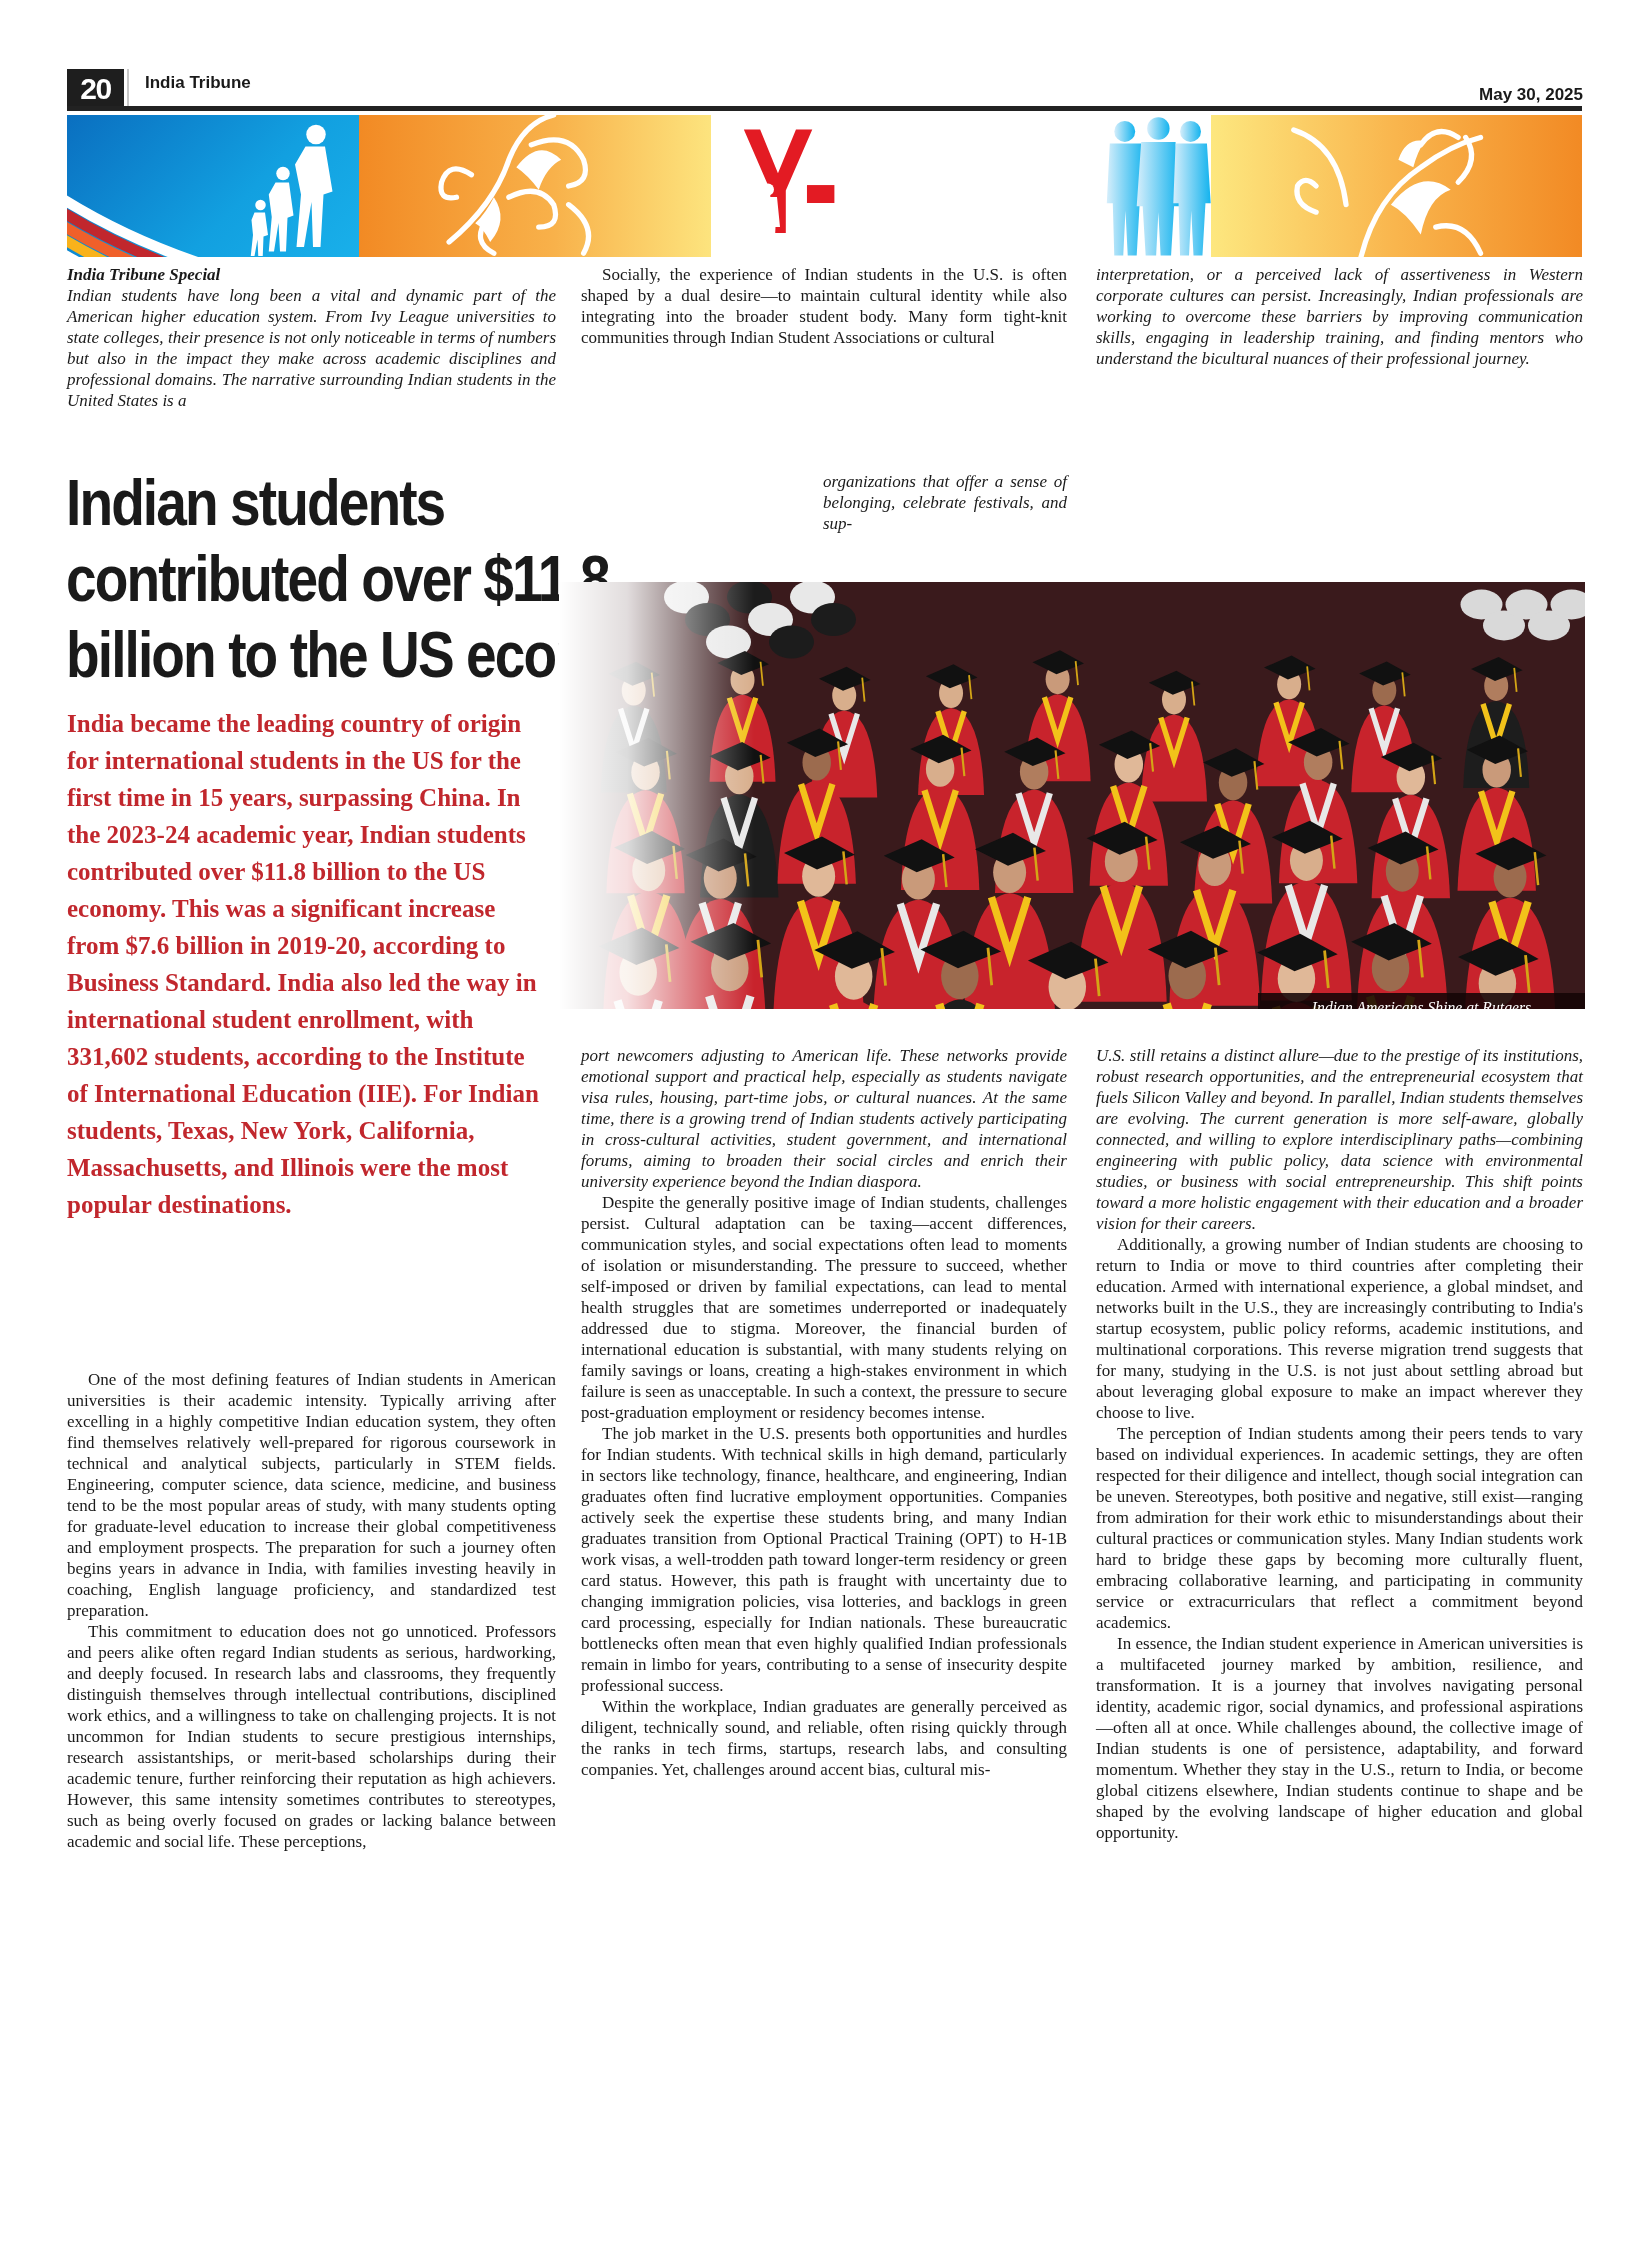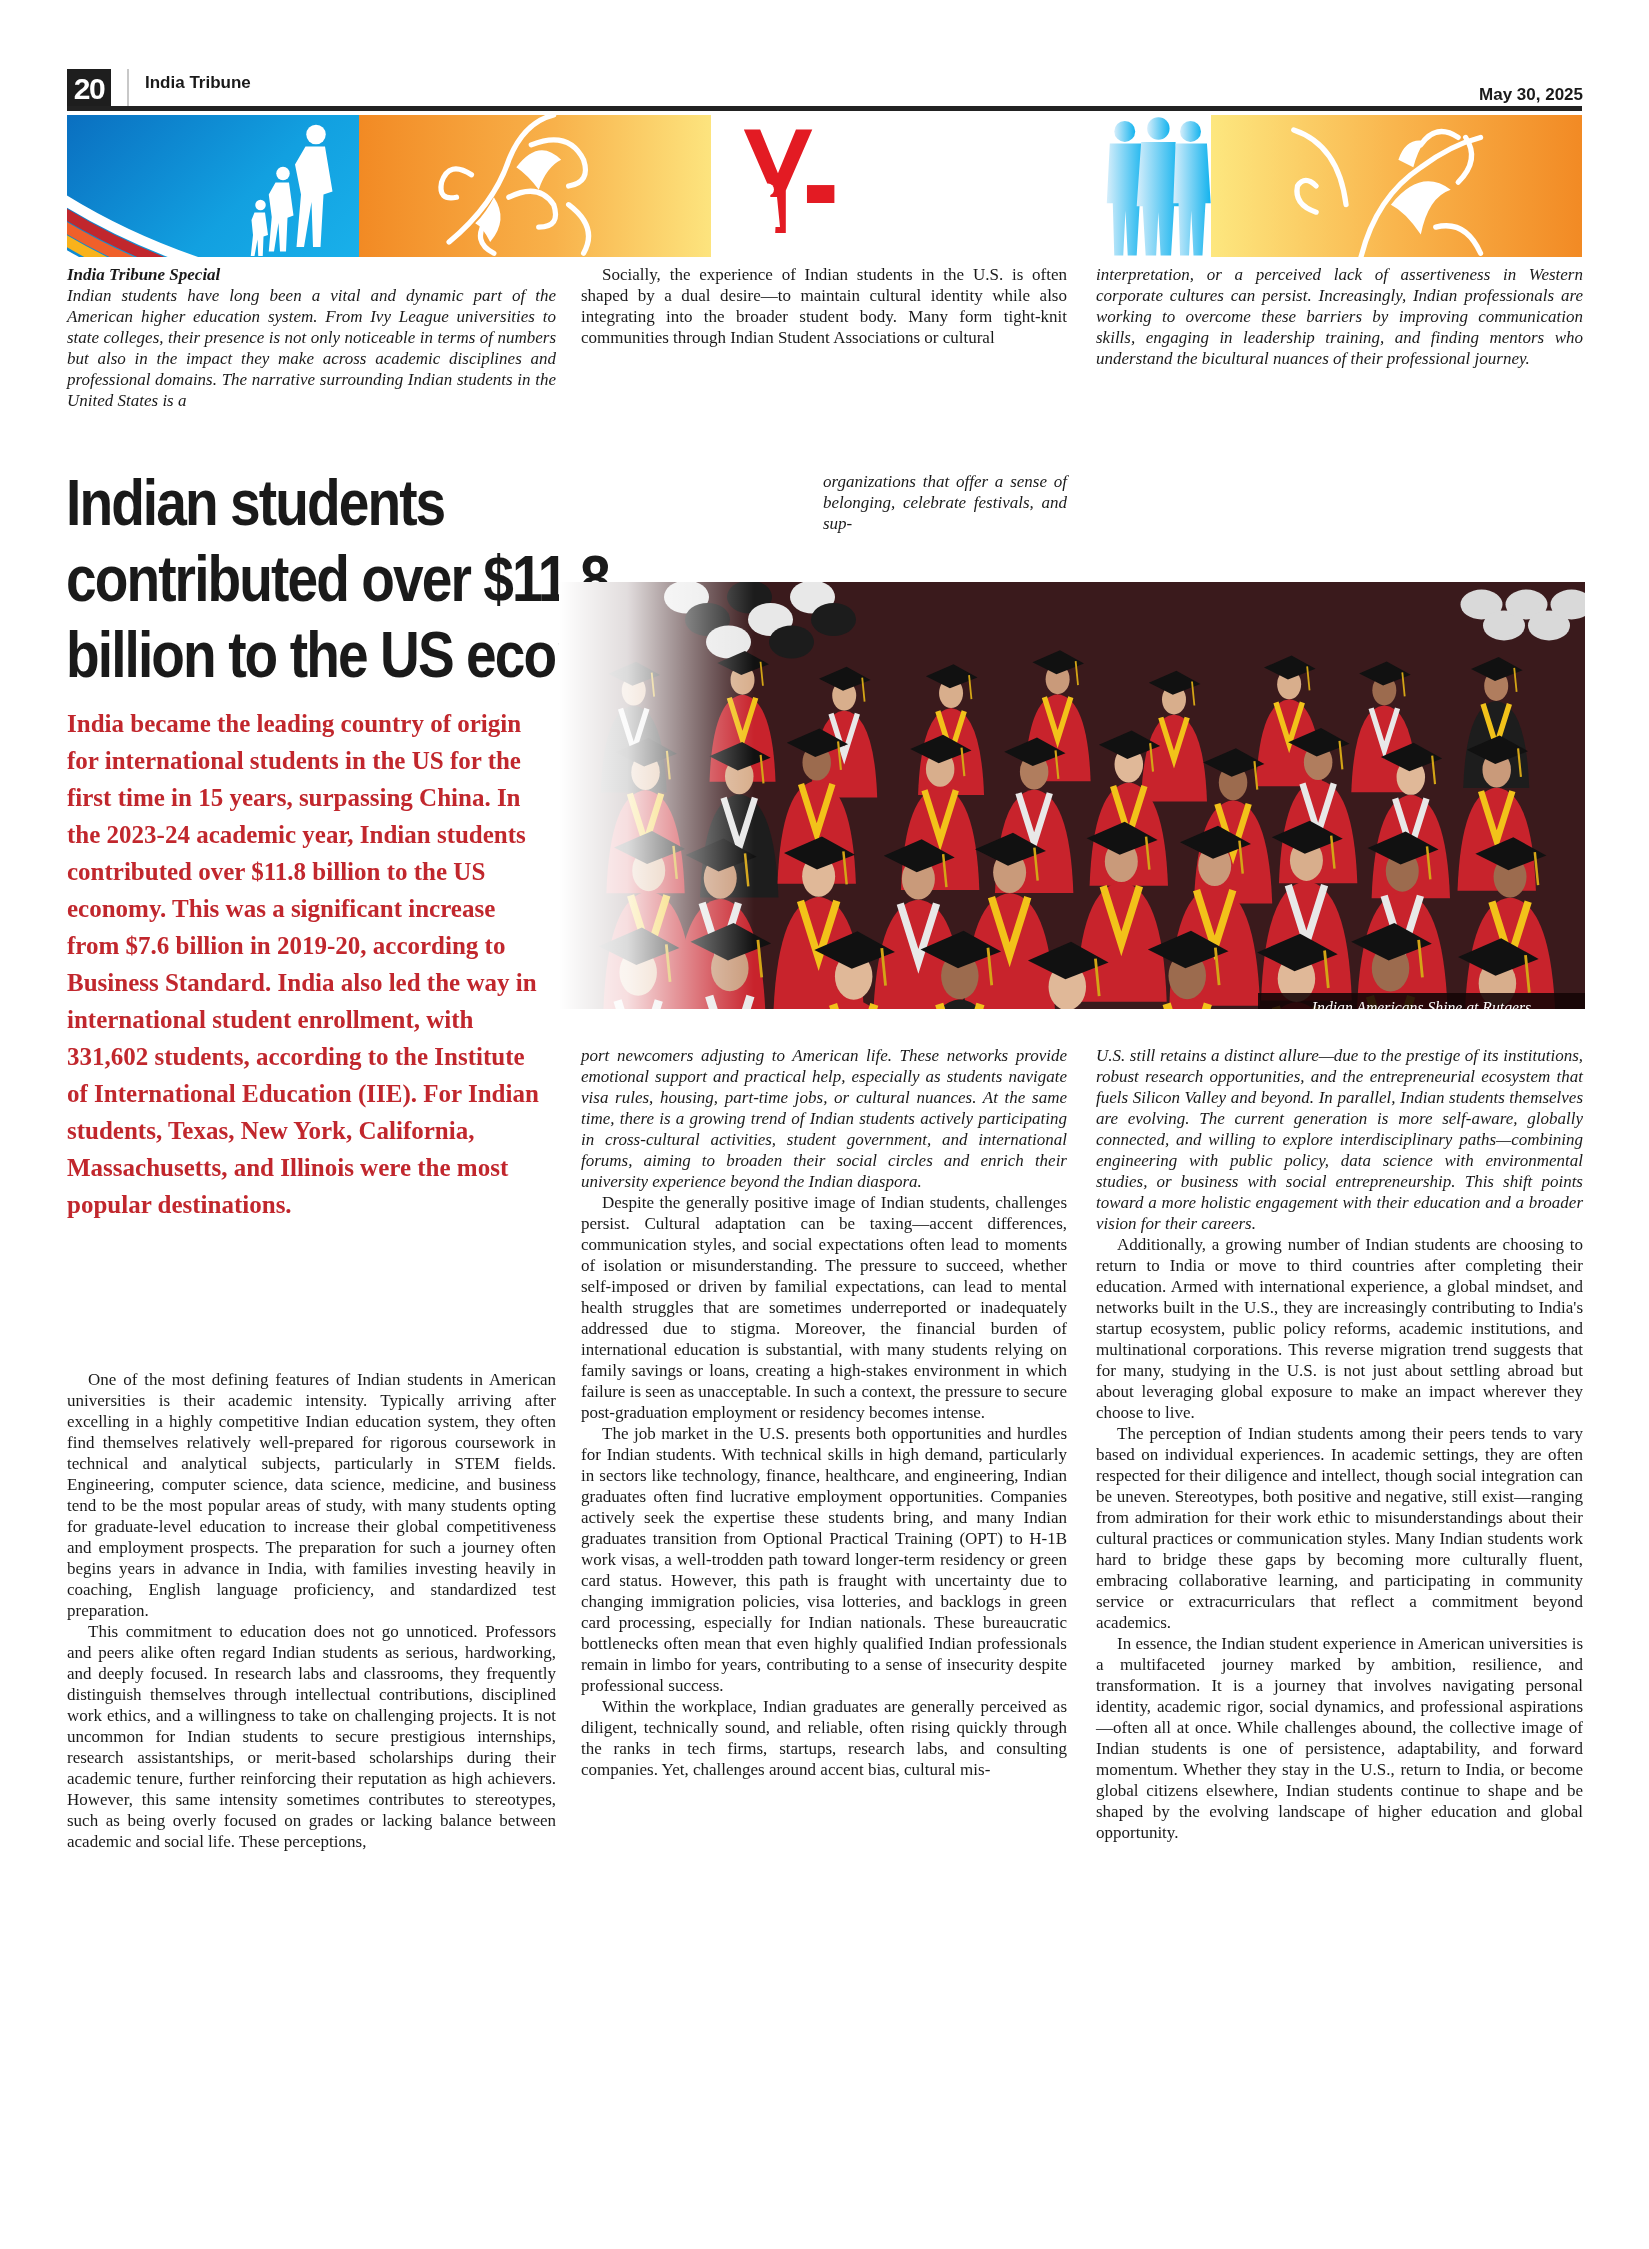--- a/index.html
+++ b/index.html
@@ -1,21 +1,21 @@
 <!DOCTYPE html>
 <html style="font-size:12px"><head>
 <meta charset="utf-8">
 <style>
   html, body { margin: 0; padding: 0; background: #ffffff; }
   body { width: 1650px; height: 2250px; position: relative; overflow: hidden;
          font-family: "Liberation Serif", "DejaVu Serif", serif; color: #1a1a1a; }
   .abs { position: absolute; }
 
   
-  .pgnum { left: 67px; top: 69px; width: 44px; height: 39px; background: #1e1e1e; color: #fff;
+  .pgnum { left: 67px; top: 69px; width: 57px; height: 39px; background: #1e1e1e; color: #fff;
            font-family: "Liberation Sans", sans-serif; font-weight: bold; font-size: 30px;
            display: flex; align-items: center; justify-content: center; letter-spacing: -1.5px; text-align: right; }
   .pgnum-sep { left: 127px; top: 69px; width: 2.2px; height: 42px; background: #c8c8c8; }
   .pubname { left: 145px; top: 73px; font-family: Liberation Sans, sans-serif; font-weight: bold;
              font-size: 17px; color: #1a1a1a; }
   .pubdate { right: 67px; top: 73px; font-family: "Liberation Sans", sans-serif; font-weight: bold;
              font-size: 17px; color: #1a1a1a; margin-top: 12px; }
   .toprule { left: 67px; top: 106px; width: 1515px; height: 5.2px; background: #222; }
 
   

